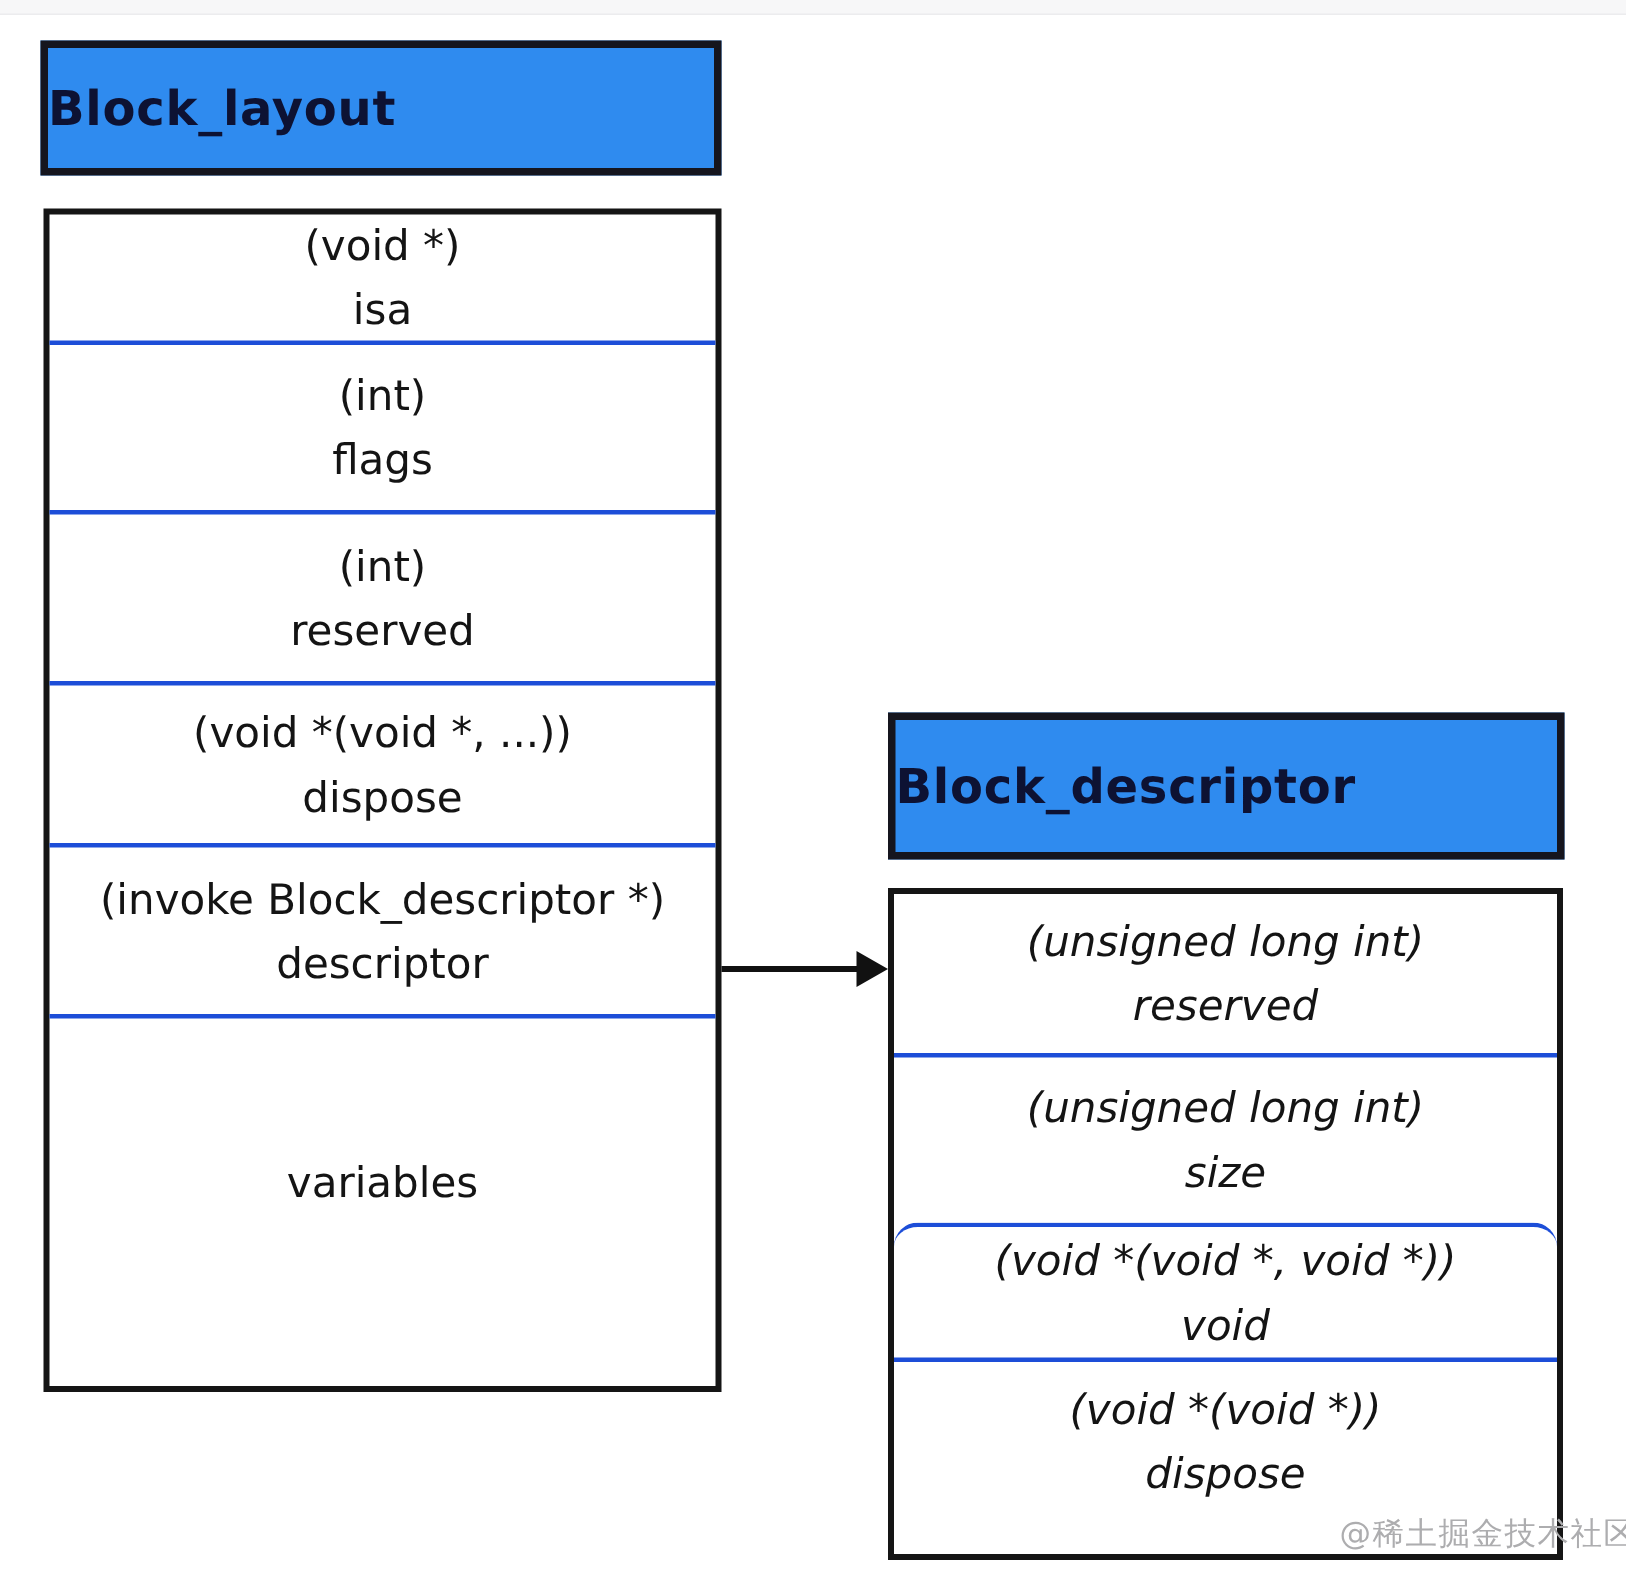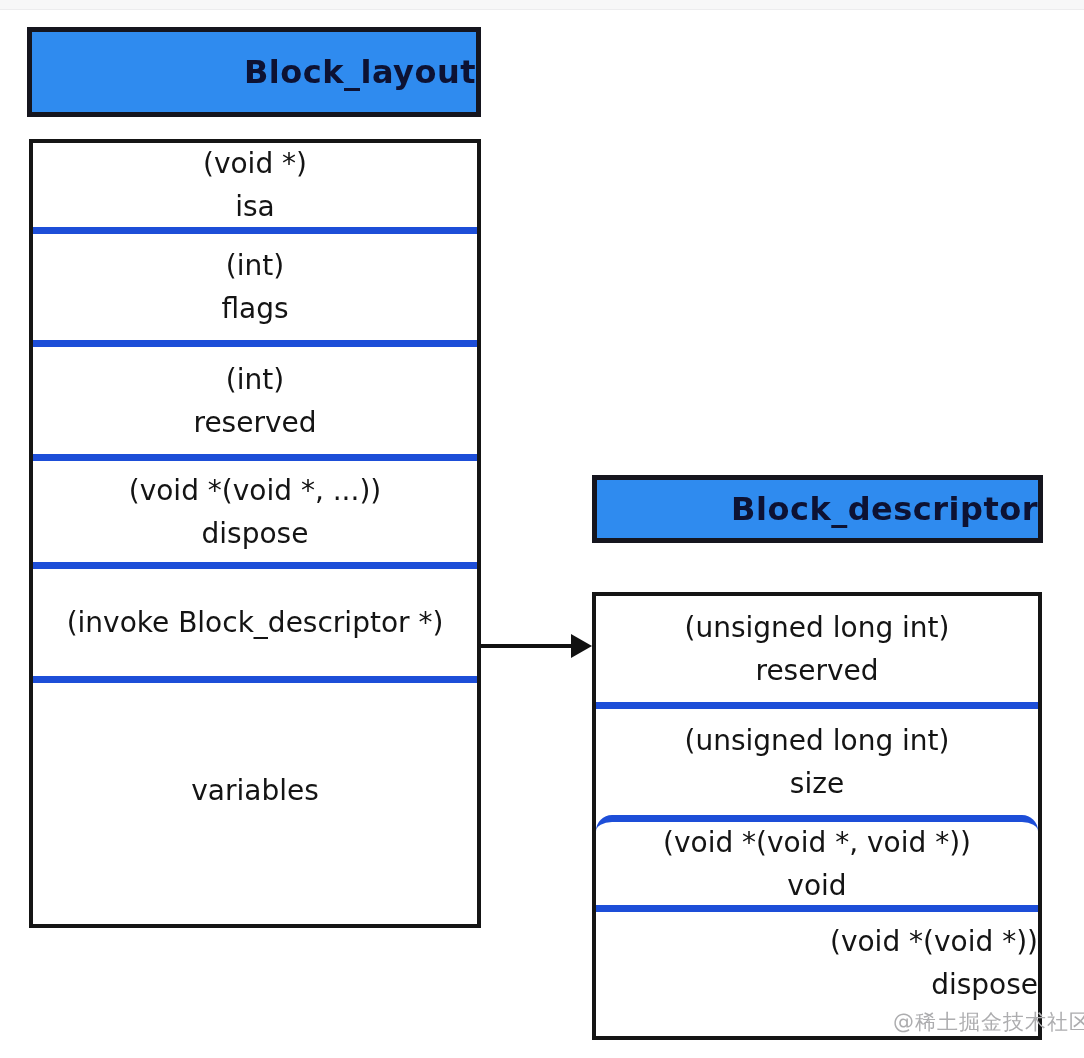--- a/index.html
+++ b/index.html
@@ -19,66 +19,66 @@
     border-bottom: 1px solid #ececee;
   }
   
   .struct-header {
     position: absolute;
     box-sizing: border-box;
     background: #2f8bef;
     border: 5px solid #15151e;
     display: flex;
     align-items: center;
-    justify-content: flex-end;
+    justify-content: flex-start;
     font-weight: bold;
     font-size: 32px;
     letter-spacing: 0.5px;
     color: #0d1233;
   }
   .header-left  { left: 27px;  top: 27px;  width: 454px; height: 90px; }
-  .header-right { left: 592px; top: 475px; width: 451px; height: 68px; }
+  .header-right { left: 592px; top: 475px; width: 451px; height: 98px; }
 
   
   .struct-table {
     position: absolute;
     box-sizing: border-box;
     background: #ffffff;
     border: 4px solid #151515;
     display: flex;
     flex-direction: column;
   }
   .table-left  { left: 29px;  top: 139px; width: 452px; height: 789px; }
-  .table-right { left: 592px; top: 592px; width: 450px; height: 448px; }
+  .table-right { left: 592px; top: 592px; width: 450px; height: 448px; font-style: italic; }
 
   .struct-row {
     box-sizing: border-box;
     display: flex;
     flex-direction: column;
     align-items: center;
     justify-content: center;
     font-size: 28px;
     line-height: 43px;
     color: #141414;
     text-align: center;
     white-space: nowrap;
   }
-  .struct-row + .struct-row { border-top: 7px solid #1d4ed8; }
+  .struct-row + .struct-row { border-top: 3px solid #1d4ed8; }
 
   
   .table-left  .struct-row:nth-child(1) { height: 84px; }
   .table-left  .struct-row:nth-child(2) { height: 113px; }
   .table-left  .struct-row:nth-child(3) { height: 114px; }
   .table-left  .struct-row:nth-child(4) { height: 108px; }
   .table-left  .struct-row:nth-child(5) { height: 114px; }
   .table-left  .struct-row:nth-child(6) { height: 222px; text-align: center; }
   .table-right .struct-row:nth-child(1) { height: 106px; }
   .table-right .struct-row:nth-child(2) { height: 113px; }
   .table-right .struct-row:nth-child(3) { height: 90px; border-radius: 16px; }
-  .table-right .struct-row:nth-child(4) { height: 108px; align-items: flex-end; }
+  .table-right .struct-row:nth-child(4) { height: 108px; }
 
   
   .arrow-shaft {
     position: absolute;
     left: 481px; top: 644px;
     width: 93px; height: 4px;
     background: #111111;
   }
   .arrow-head {
     position: absolute;
@@ -121,20 +121,21 @@
     <div class="struct-row">
       <span>(int)</span>
       <span>reserved</span>
     </div>
     <div class="struct-row">
       <span>(void *(void *, ...))</span>
       <span>dispose</span>
     </div>
     <div class="struct-row">
       <span>(invoke Block_descriptor *)</span>
+      <span>descriptor</span>
     </div>
     <div class="struct-row">
       <span>variables</span>
     </div>
   </div>
 
   <div class="arrow-shaft"></div>
   <div class="arrow-head"></div>
 
   <div class="struct-header header-right">

